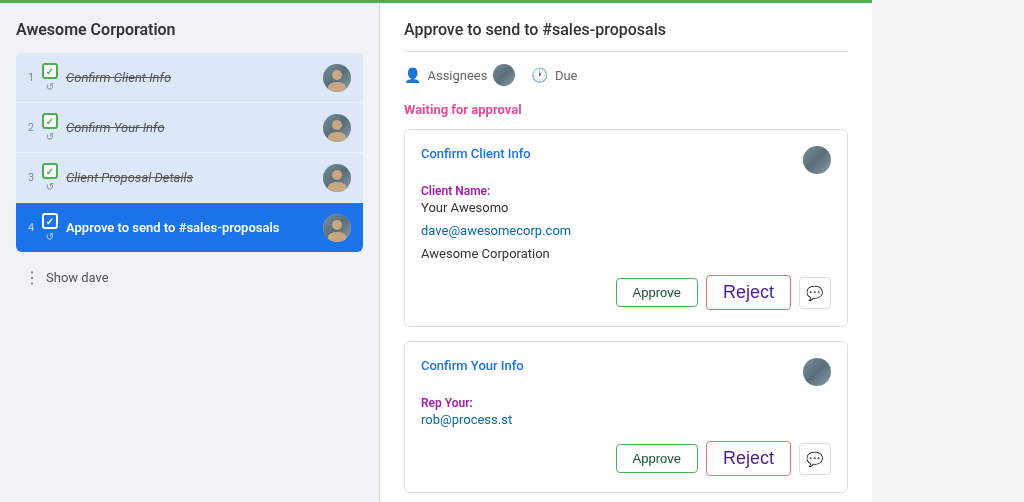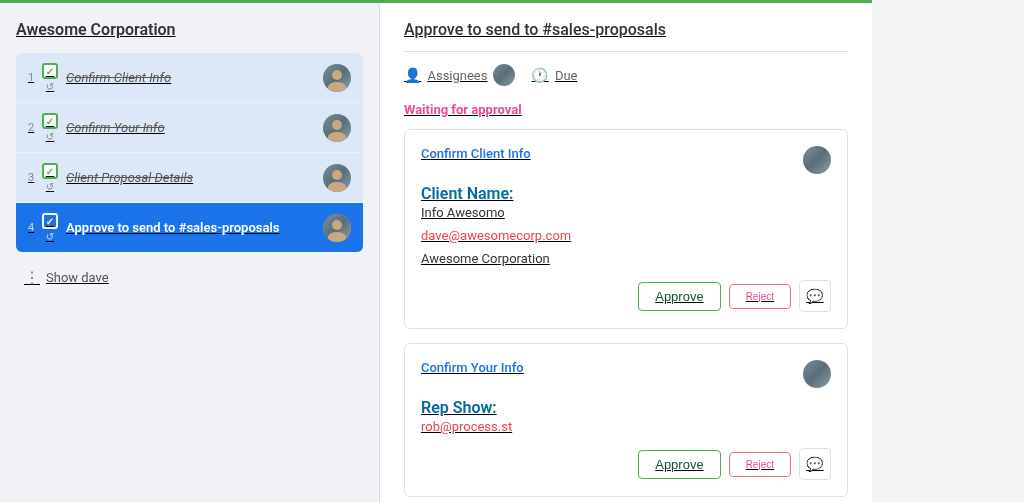--- a/index.html
+++ b/index.html
@@ -284,33 +284,33 @@
       background: linear-gradient(135deg, #7a8e9a 0%, #5a6e7a 50%, #8a9eaa 100%);
       position: relative;
       flex-shrink: 0;
     }
 
     .field-group {
       margin-bottom: 8px;
     }
 
     .field-label {
-      font-size: 16px;
+      font-size: 12px;
       font-weight: 600;
+      color: #a21caf;
+      margin-bottom: 2px;
+    }
+
+    .field-value {
+      font-size: 13px;
+      color: #333;
+    }
+
+    .field-value.link {
       color: #0369a1;
-      margin-bottom: 2px;
-    }
-
-    .field-value {
-      font-size: 13px;
-      color: #333;
-    }
-
-    .field-value.link {
-      color: #ef4444;
     }
 
     .card-footer {
       display: flex;
       justify-content: flex-end;
       align-items: center;
       gap: 8px;
       margin-top: 14px;
     }
 
@@ -321,24 +321,24 @@
       padding: 6px 16px;
       border-radius: 4px;
       font-size: 13px;
       font-weight: 500;
       cursor: pointer;
     }
 
     .btn-reject {
       border: 1.5px solid #e57373;
       background: white;
-      color: #ec4899;
+      color: #4c1d95;
       padding: 6px 16px;
       border-radius: 4px;
-      font-size: 10px;
+      font-size: 18px;
       font-weight: 500;
       cursor: pointer;
     }
 
     .btn-comment {
       border: 1.5px solid #e0e0e0;
       background: white;
       color: #888;
       width: 32px;
       height: 32px;
@@ -349,21 +349,20 @@
       align-items: center;
       justify-content: center;
     }
 
     .wrapper {
       position: relative;
       width: 872px;
       height: 502px;
       overflow: hidden;
       display: flex;
-      text-decoration: underline;
     }
   </style>
 </head>
 <body>
 
 <div class="wrapper">
   <div class="top-bar"></div>
 
   <div class="left-panel">
     <div class="left-panel-title">Awesome Corporation</div>
@@ -444,21 +443,21 @@
     <div class="section-title">Waiting for approval</div>
 
     <div class="approval-card">
       <div class="card-header">
         <span class="card-title">Confirm Client Info</span>
         <div class="card-avatar"></div>
       </div>
 
       <div class="field-group">
         <div class="field-label">Client Name:</div>
-        <div class="field-value">Info Awesomo</div>
+        <div class="field-value">Your Awesomo</div>
       </div>
 
       <div class="field-group">
         <div class="field-value link">dave@awesomecorp.com</div>
       </div>
 
       <div class="field-group">
         <div class="field-value">Awesome Corporation</div>
       </div>
 
@@ -471,21 +470,21 @@
       </div>
     </div>
 
     <div class="approval-card">
       <div class="card-header">
         <span class="card-title">Confirm Your Info</span>
         <div class="card-avatar"></div>
       </div>
 
       <div class="field-group">
-        <div class="field-label">Rep Show:</div>
+        <div class="field-label">Rep Your:</div>
         <div class="field-value link">rob@process.st</div>
       </div>
 
       <div class="card-footer">
         <button class="btn-approve">Approve</button>
         <button class="btn-reject">Reject</button>
         <button class="btn-comment">
           <span>💬</span>
         </button>
       </div>

